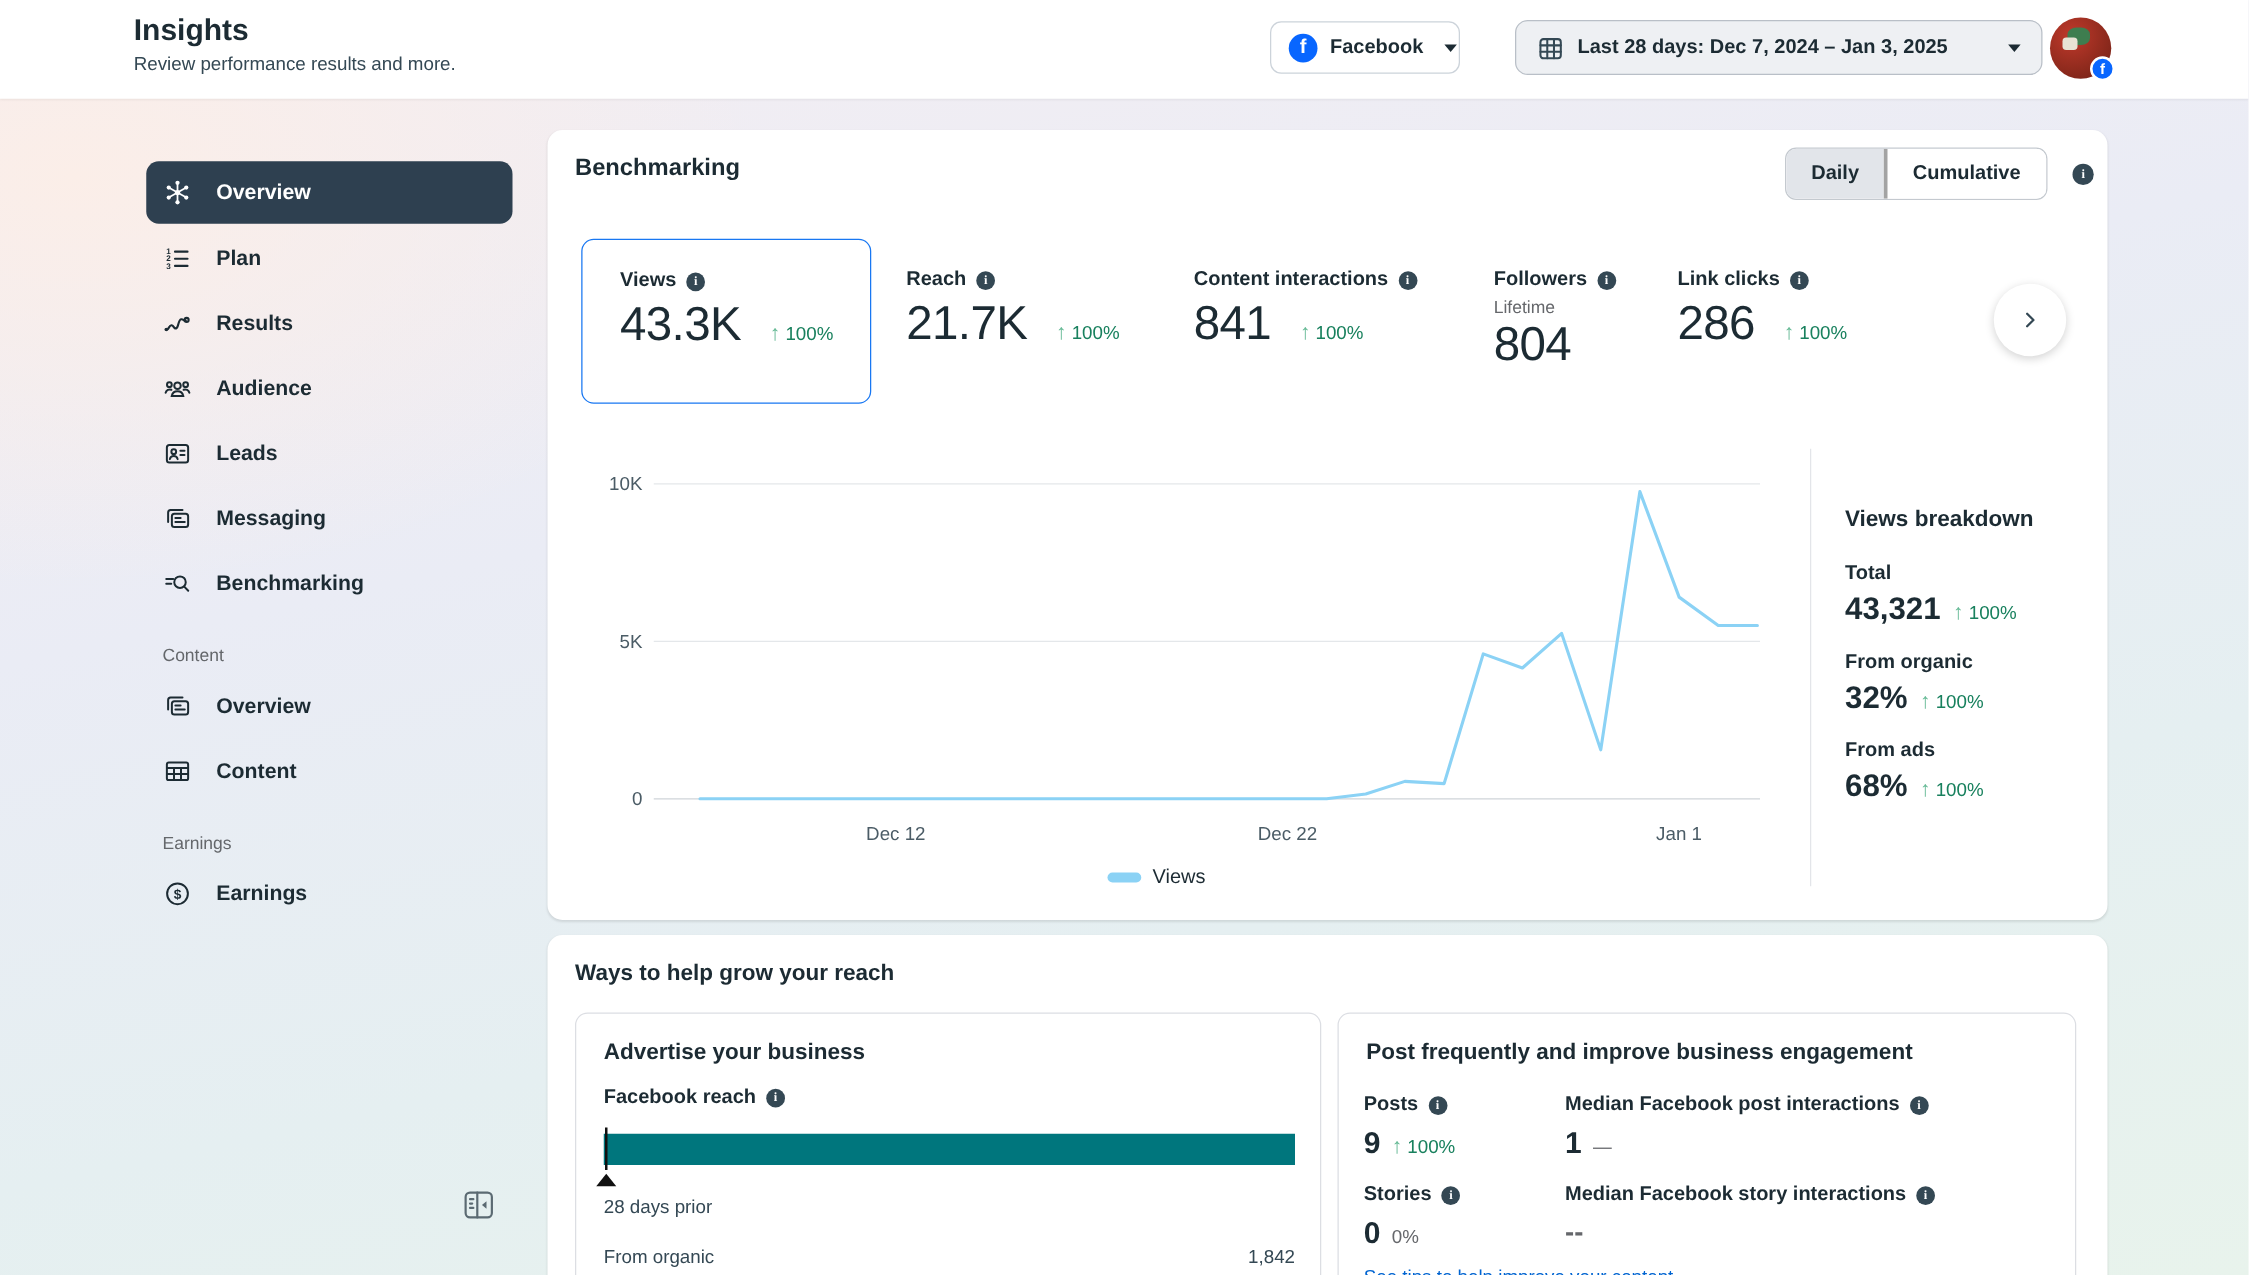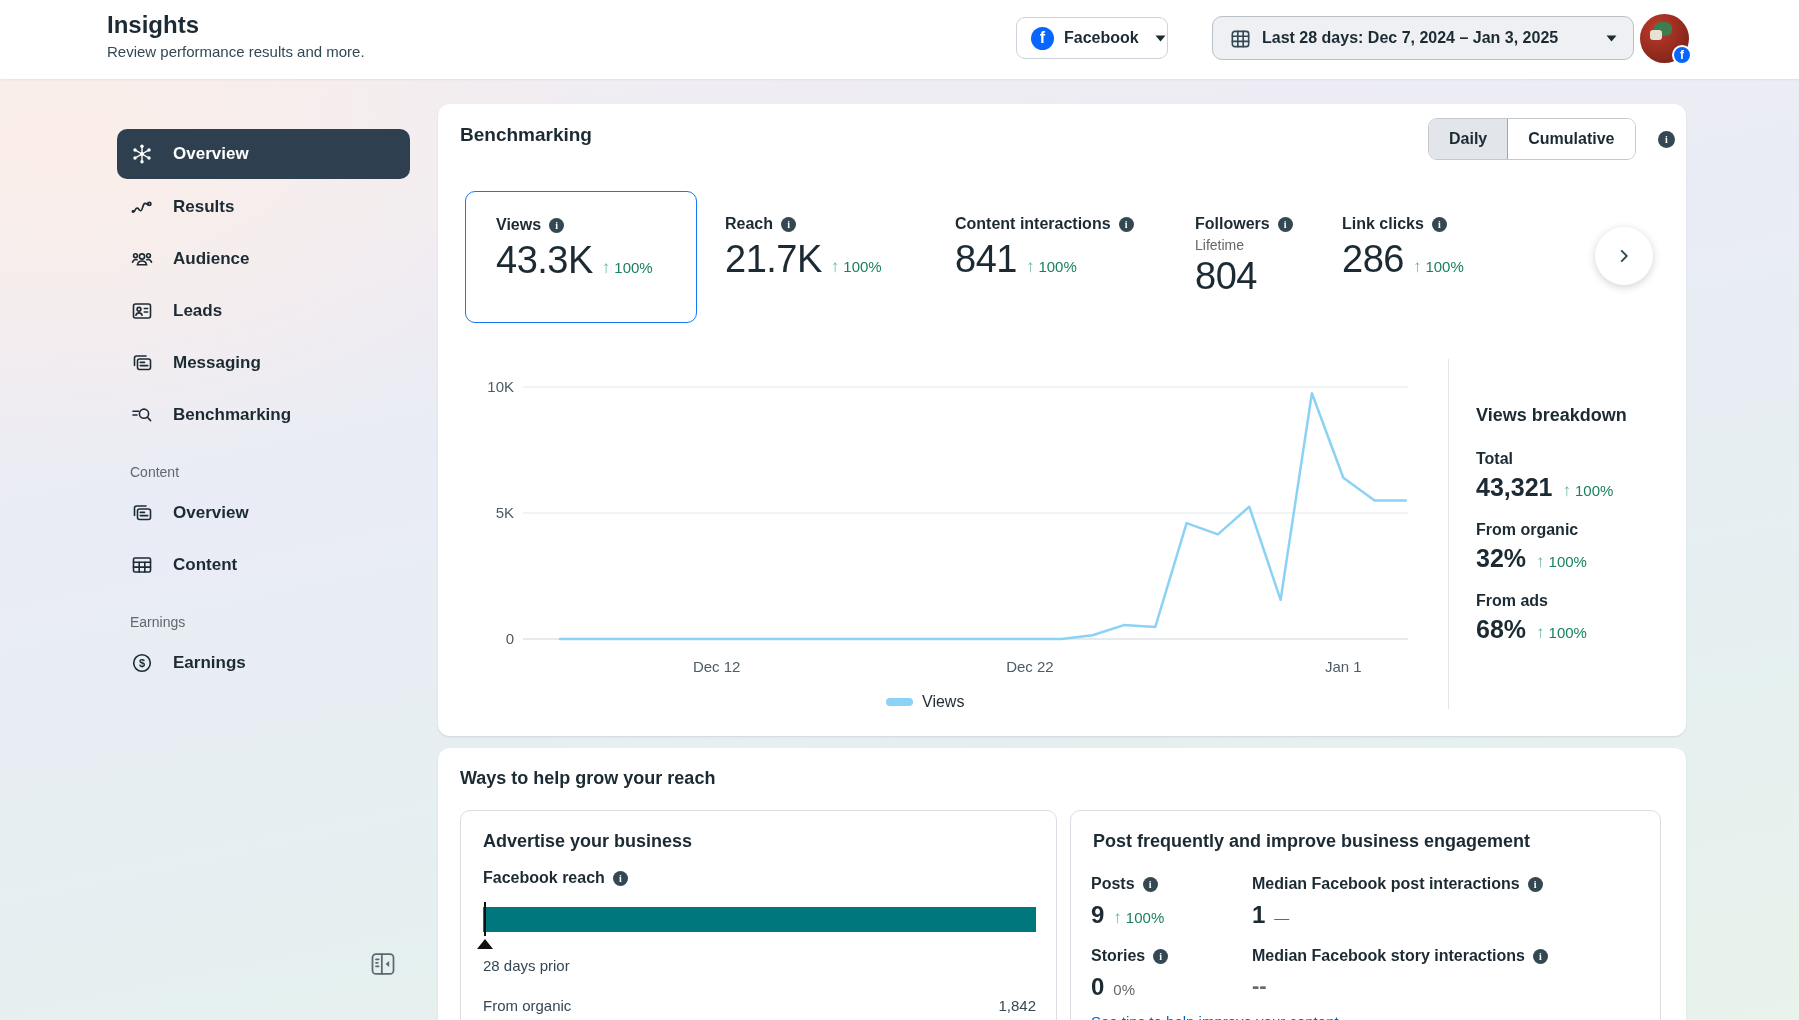--- a/index.html
+++ b/index.html
@@ -56,30 +56,30 @@
   #perf-card { left:438px; top:104px; width:1248px; height:632px; }
   #ways-card { left:438px; top:748px; width:1248px; height:300px; }
   .card-title { position:absolute; left:22px; top:20px; font-size:19px; font-weight:700; }
 
   
   #toggle { position:absolute; left:990px; top:14px; height:42px; display:flex;
             border:1px solid #c4c9cf; border-radius:9px; overflow:hidden; }
   .tg-btn { display:flex; align-items:center; justify-content:center; padding:0 20px;
             font-size:16px; font-weight:600; background:#fff; cursor:pointer; }
   .tg-btn.active { background:#e2e5ea; }
-  .tg-btn + .tg-btn { border-left:1px solid #a3a3a3; }
+  .tg-btn + .tg-btn { border-left:3px solid #a3a3a3; }
   .info { display:inline-flex; width:15px; height:15px; border-radius:50%; background:#344854;
           color:#fff; align-items:center; justify-content:center; font-size:10px; font-weight:700;
           font-family:"Liberation Serif", serif; flex:none; cursor:pointer; }
   .info::after { content:"i"; }
   #perf-info { position:absolute; left:1220px; top:27px; width:17px; height:17px; }
 
   
   .metric-label { display:flex; align-items:center; gap:8px; font-size:16px; font-weight:700; white-space:nowrap; }
-  .metric-value-row { display:flex; align-items:baseline; gap:9px; margin-top:5px; }
+  .metric-value-row { display:flex; align-items:baseline; gap:23px; margin-top:5px; }
   .metric-value { font-size:38px; font-weight:400; letter-spacing:-0.5px; }
   .chg { display:flex; align-items:baseline; gap:4px; }
   .chg .arr { color:#68bb97; font-size:17px; font-weight:400; }
   .chg .arr::before { content:"\2191"; }
   .chg .pct { color:#19815e; font-size:15px; font-weight:400; }
   #views-tile { position:absolute; left:27px; top:87px; width:232px; height:132px;
                 border:1.5px solid #1877f2; border-radius:10px; padding:24px 0 0 30px; cursor:pointer; }
   .metric-block { position:absolute; top:111px; cursor:pointer; }
   .sub-gray { font-size:14px; color:#65676b; margin-top:4px; }
   #metrics-next { position:absolute; left:1157px; top:123px; width:58px; height:58px; border-radius:50%;
@@ -179,20 +179,31 @@
           <circle cx="19" cy="8" r="1.7" stroke="none"></circle>
           <circle cx="19" cy="16" r="1.7" stroke="none"></circle>
           <circle cx="12" cy="19.8" r="1.7" stroke="none"></circle>
           <circle cx="5" cy="16" r="1.7" stroke="none"></circle>
           <circle cx="5" cy="8" r="1.7" stroke="none"></circle>
       </svg>
       <span>Overview</span>
     </div>
     <div class="side-item">
       <svg class="icon" width="24" height="24" viewBox="0 0 24 24" fill="none" stroke="currentColor" stroke-width="1.7" stroke-linecap="round">
+        <line x1="10" y1="6.3" x2="20" y2="6.3"></line>
+          <line x1="10" y1="12" x2="20" y2="12"></line>
+          <line x1="10" y1="17.7" x2="20" y2="17.7"></line>
+        <text x="3" y="8.4" font-size="6.5" stroke="none" fill="currentColor" font-family="Liberation Sans, sans-serif">1</text>
+        <text x="3" y="14.2" font-size="6.5" stroke="none" fill="currentColor" font-family="Liberation Sans, sans-serif">2</text>
+        <text x="3" y="20" font-size="6.5" stroke="none" fill="currentColor" font-family="Liberation Sans, sans-serif">3</text>
+      </svg>
+      <span>Plan</span>
+    </div>
+    <div class="side-item">
+      <svg class="icon" width="24" height="24" viewBox="0 0 24 24" fill="none" stroke="currentColor" stroke-width="1.7" stroke-linecap="round">
         <path d="M3,16.5 C4.8,17.6 5.2,12.8 7.3,13.2 C9.4,13.6 8.9,16.2 10.9,15.7 C12.9,15.2 12.4,8.9 14.9,8.4 C16.8,8 16.9,10.2 18.6,9.3"></path>
         <circle cx="3" cy="16.5" r="1.4" fill="currentColor" stroke="none"></circle>
           <circle cx="19.3" cy="8.9" r="1.6" fill="none"></circle>
       </svg>
       <span>Results</span>
     </div>
     <div class="side-item">
       <svg class="icon" width="24" height="24" viewBox="0 0 24 24" fill="none" stroke="currentColor" stroke-width="1.6" stroke-linecap="round">
         <circle cx="12" cy="9.5" r="2.6"></circle>
           <path d="M7.4,17.8 a4.7,4.7 0 0 1 9.2,0 Z"></path>

